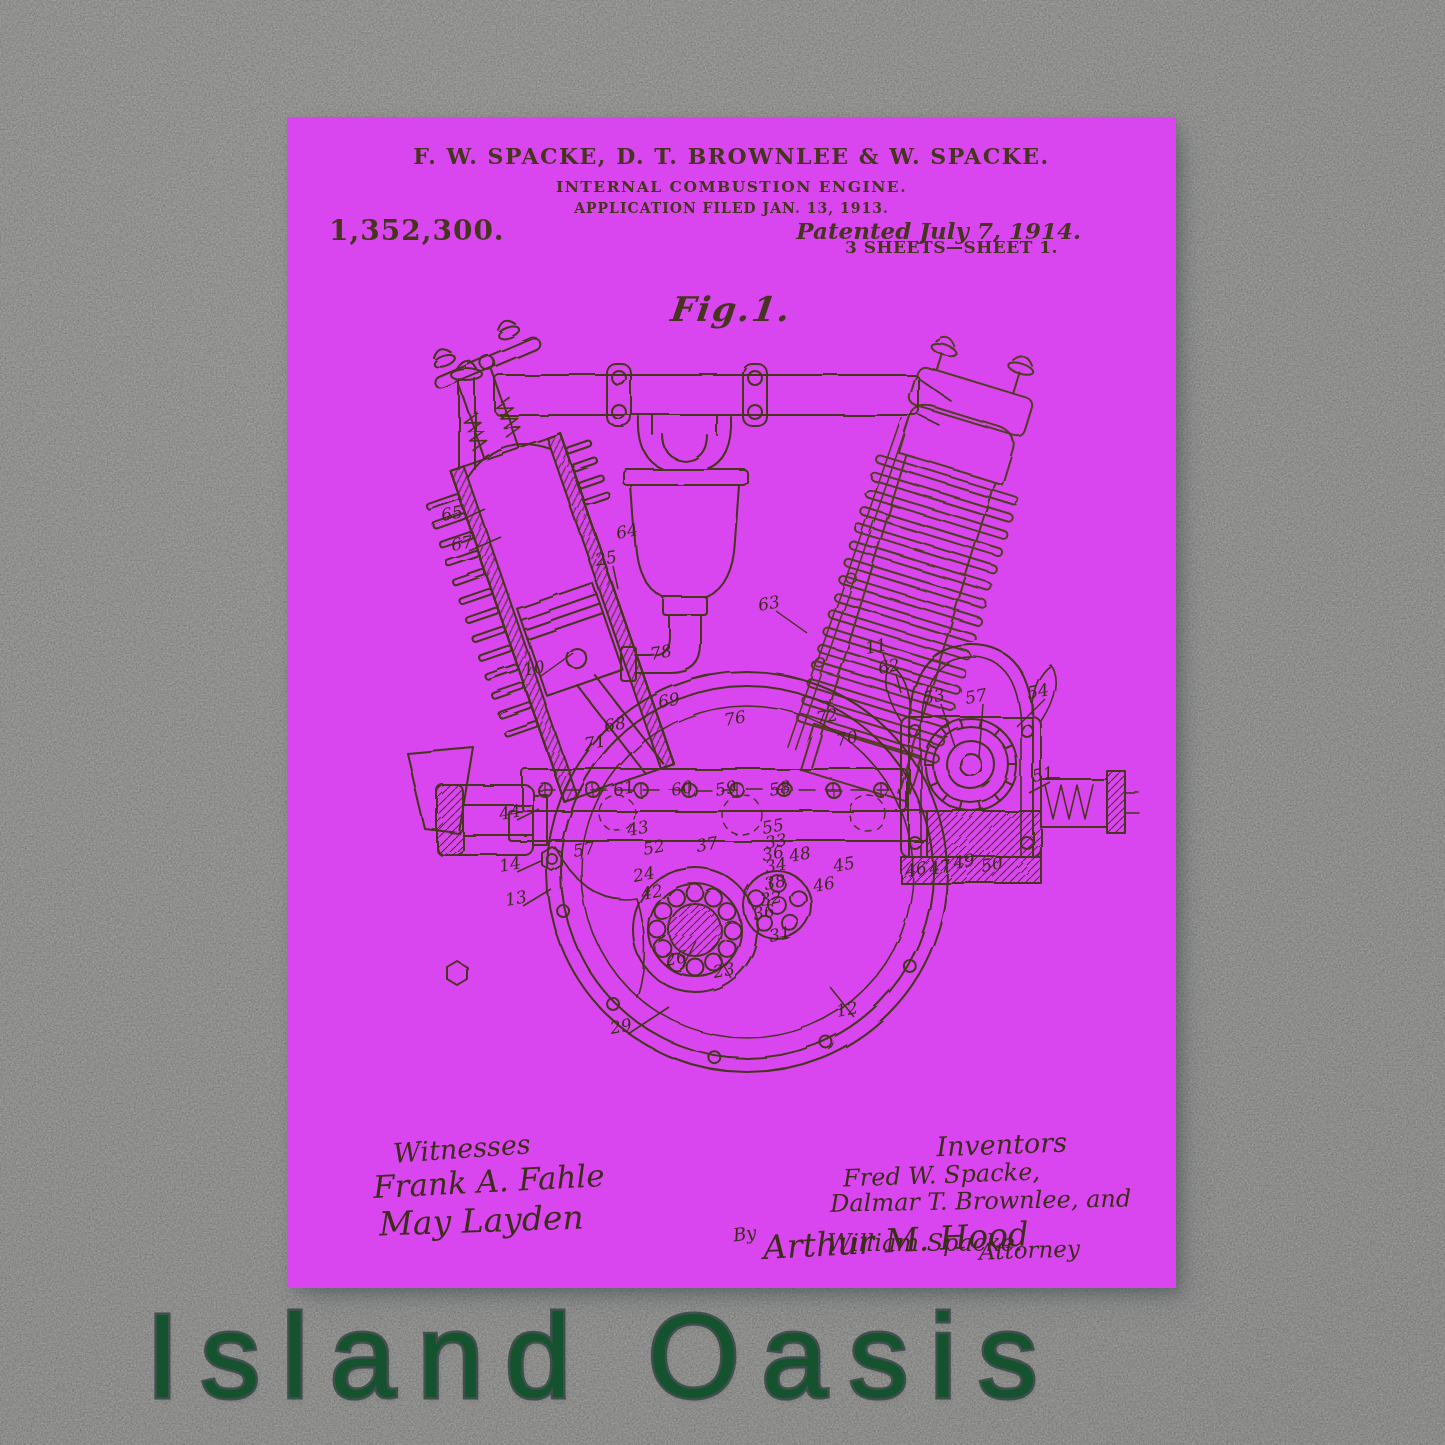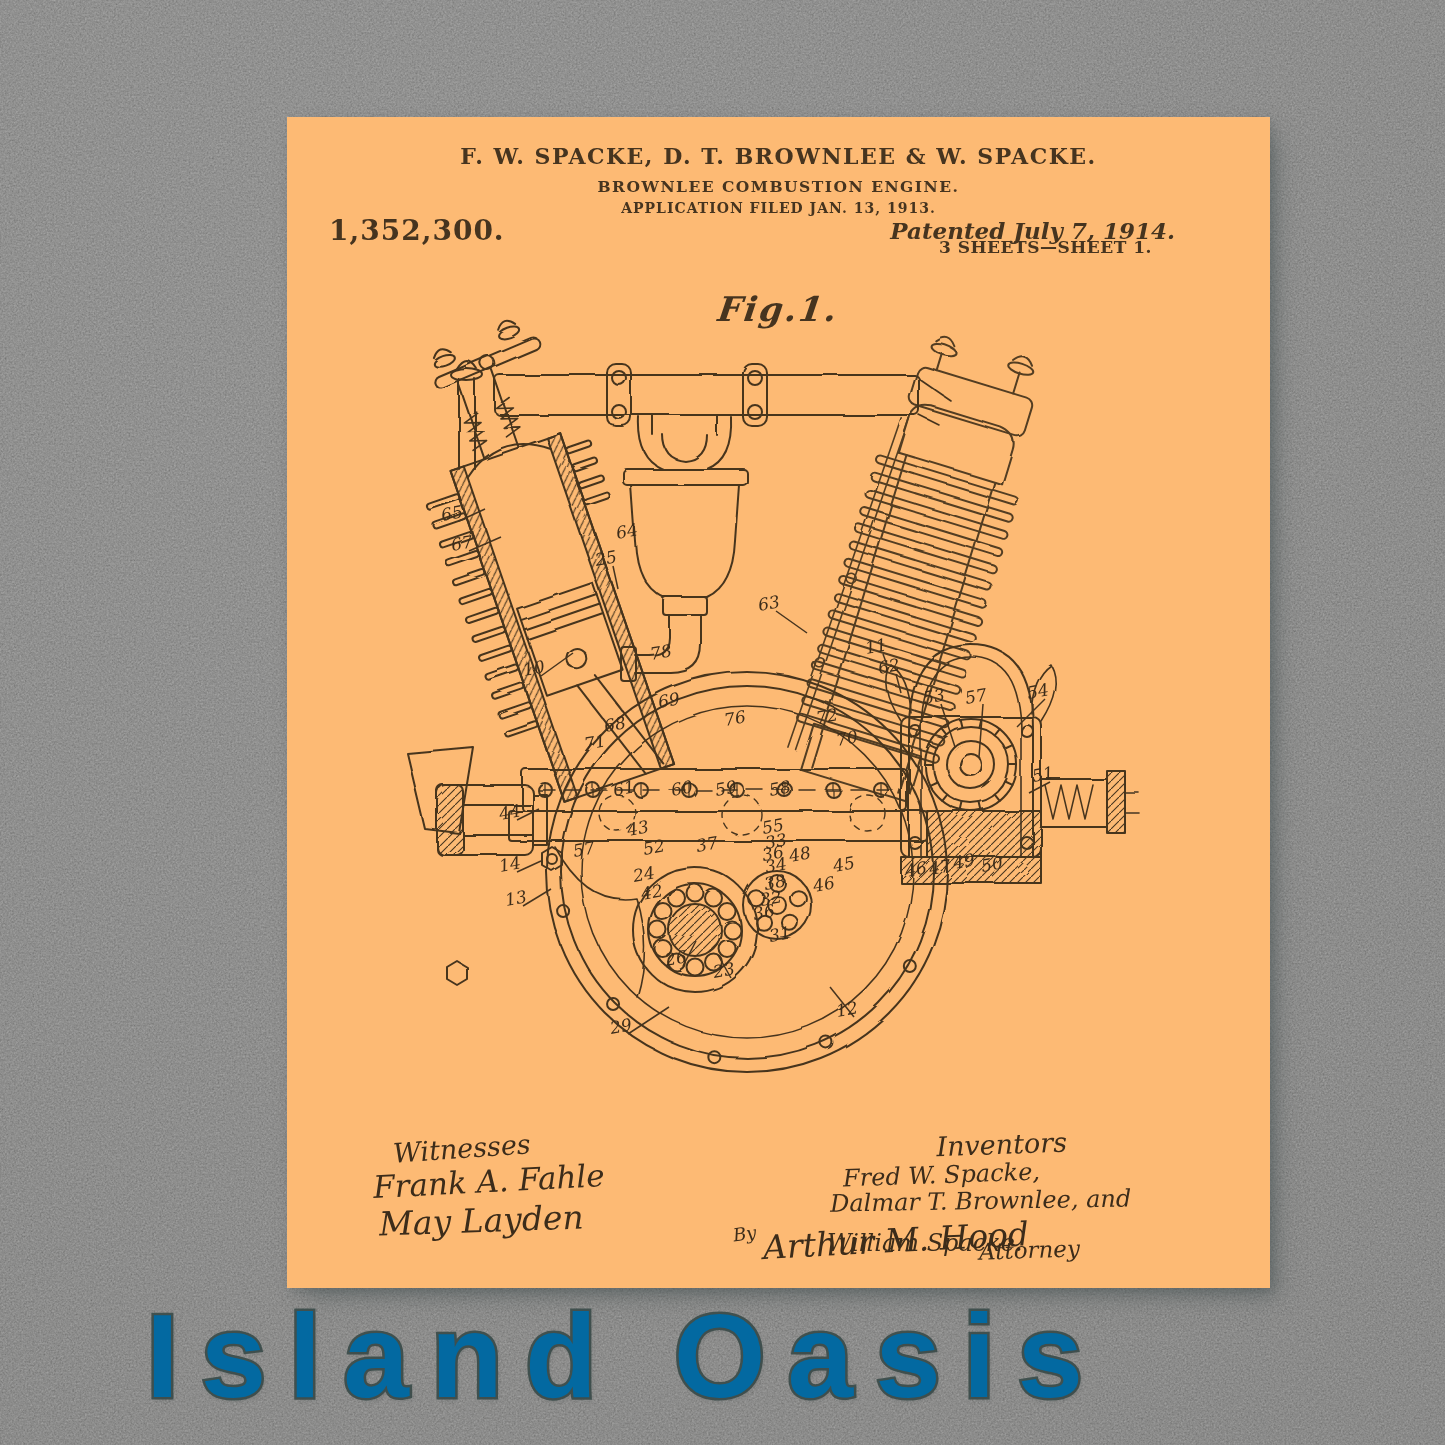--- a/index.html
+++ b/index.html
@@ -4,36 +4,35 @@
 <style>
   html,body{margin:0;padding:0;}
   body{
     width:1445px;height:1445px;position:relative;overflow:hidden;
     background:
       radial-gradient(1800px 1600px at 28% 18%, #f7f7f5 0%, #eeeeec 50%, #e3e3e1 100%);
     font-family:"Liberation Sans",sans-serif;
   }
   .paper-noise{position:absolute;left:0;top:0;width:1445px;height:1445px;z-index:0;pointer-events:none;}
   .poster{
-    position:absolute;left:287px;top:117px;width:983px;height:1171px;z-index:1;
-    background:#fdba74;
+    position:absolute;left:287px;top:117px;width:889px;height:1171px;z-index:1;
+    background:#d946ef;
     box-shadow:12px 14px 22px -6px rgba(75,85,85,.55), 3px 4px 8px rgba(75,85,85,.30);
   }
   .hdr{position:absolute;left:0;width:100%;text-align:center;color:#46341f;
        font-family:"DejaVu Serif","Liberation Serif",serif;font-weight:bold;}
   .abs{position:absolute;color:#46341f;font-family:"DejaVu Serif","Liberation Serif",serif;font-weight:bold;}
   .script{position:absolute;color:#3c2c1a;font-family:"DejaVu Serif","Liberation Serif",serif;
           font-style:italic;white-space:nowrap;}
   .engine-svg{position:absolute;left:0;top:0;width:879px;height:1171px;}
   .watermark{
     position:absolute;left:146px;top:1288px;z-index:2;white-space:nowrap;
     font-family:"Liberation Sans",sans-serif;font-size:118px;letter-spacing:22px;
-    color:#0369a1;-webkit-text-stroke:5px #41514f;paint-order:stroke fill;
+    color:#14532d;-webkit-text-stroke:5px #41514f;paint-order:stroke fill;
     text-shadow:2px 3px 4px rgba(60,70,70,.25);
-    font-weight:bold;
   }
 </style>
 </head>
 <body>
 
 <svg class="paper-noise" xmlns="http://www.w3.org/2000/svg">
   <defs>
     <filter id="paperGrain" x="0" y="0" width="100%" height="100%">
       <feTurbulence type="fractalNoise" baseFrequency="0.55" numOctaves="3" seed="11" stitchTiles="stitch"></feTurbulence>
       <feColorMatrix type="saturate" values="0"></feColorMatrix>
@@ -43,21 +42,21 @@
       <feComposite operator="over" in2="SourceGraphic"></feComposite>
     </filter>
   </defs>
   <rect x="0" y="0" width="1445" height="1445" fill="#ececea" opacity="0"></rect>
   <rect x="0" y="0" width="1445" height="1445" filter="url(#paperGrain)" opacity="0.55"></rect>
 </svg>
 
 <div class="poster">
 
   <div class="hdr" style="top:26px;font-size:22px;letter-spacing:1.5px;">F. W. SPACKE, D. T. BROWNLEE &amp; W. SPACKE.</div>
-  <div class="hdr" style="top:60px;font-size:15.5px;letter-spacing:1.5px;">BROWNLEE COMBUSTION ENGINE.</div>
+  <div class="hdr" style="top:60px;font-size:15.5px;letter-spacing:1.5px;">INTERNAL COMBUSTION ENGINE.</div>
   <div class="hdr" style="top:83px;font-size:14px;letter-spacing:1px;">APPLICATION FILED JAN. 13, 1913.</div>
 
   <div class="abs" style="left:42px;top:97px;font-size:28px;letter-spacing:1px;">1,352,300.</div>
   <div class="abs" style="right:95px;top:100px;font-size:23px;font-style:italic;">Patented July 7, 1914.</div>
   <div class="abs" style="right:118px;top:120px;font-size:17px;letter-spacing:0.5px;">3 SHEETS—SHEET 1.</div>
 
   <div class="hdr" style="top:172px;font-size:34px;font-style:italic;transform:skewX(-8deg);letter-spacing:2px;">Fig.1.</div>
 
   <svg id="engine-svg" class="engine-svg" viewBox="0 0 879 1171" xmlns="http://www.w3.org/2000/svg">
     <defs>

